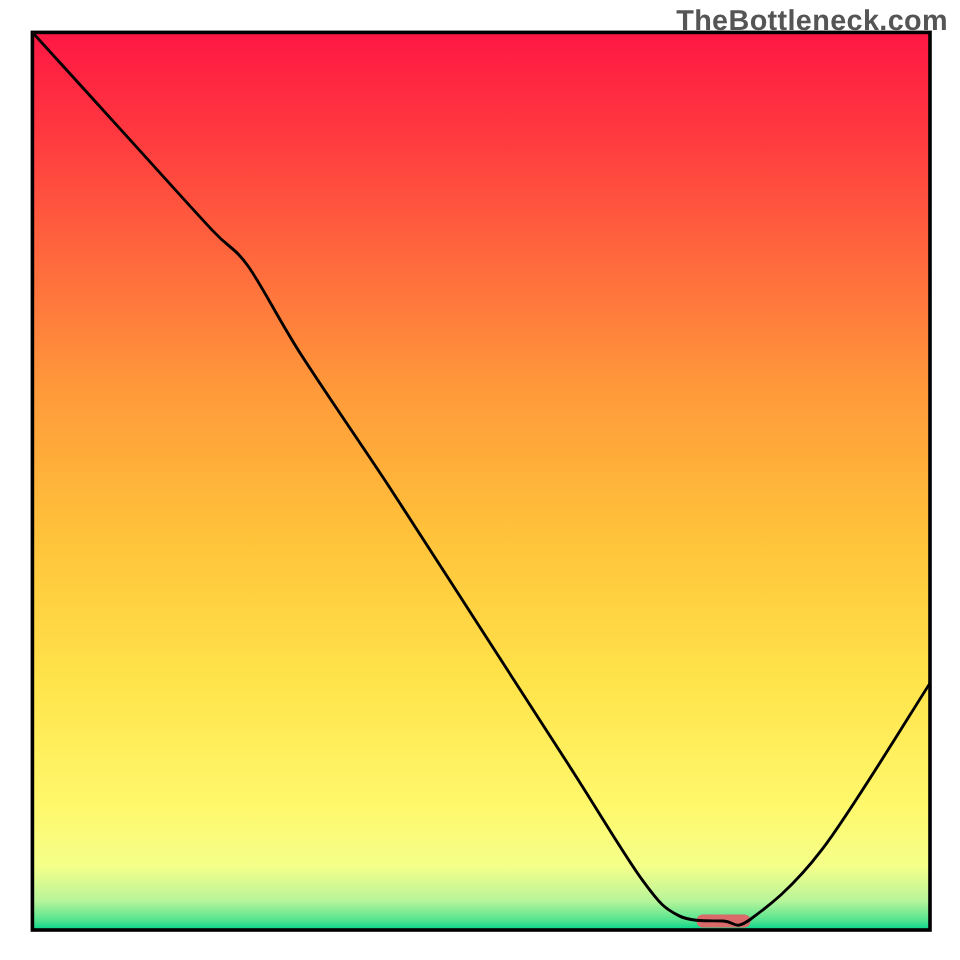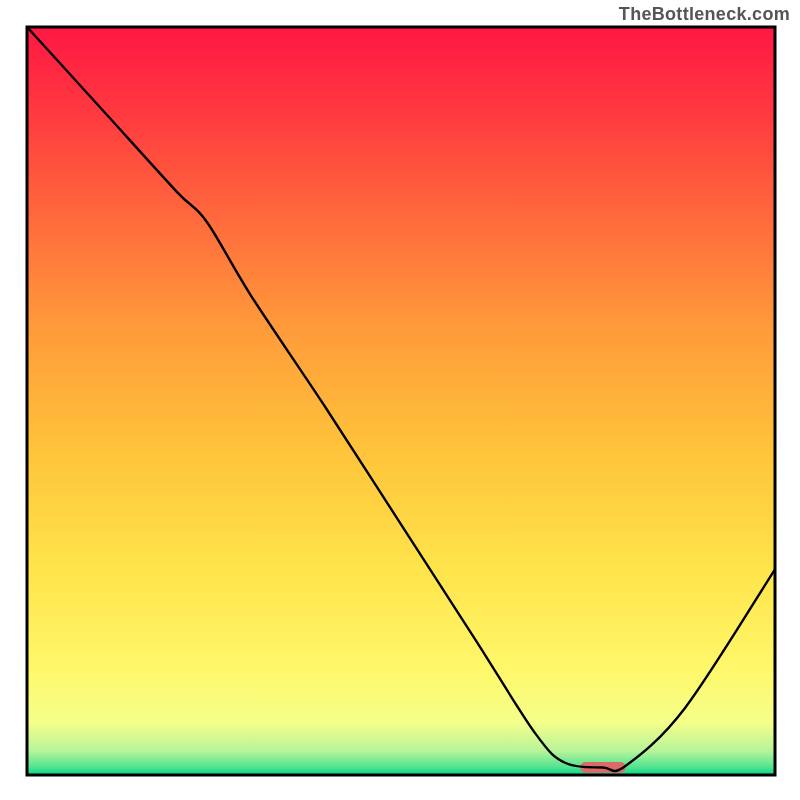--- a/index.html
+++ b/index.html
@@ -12,21 +12,21 @@
   }
   .container {
     position: relative;
     width: 800px;
     height: 800px;
   }
   .watermark {
     position: absolute;
     top: 4px;
     right: 10px;
-    font-size: 18px;
+    font-size: 24px;
     font-weight: 600;
     color: #555555;
     letter-spacing: 0.3px;
     z-index: 30;
   }
   svg.chart {
     position: absolute;
     left: 0;
     top: 0;
     width: 800px;

